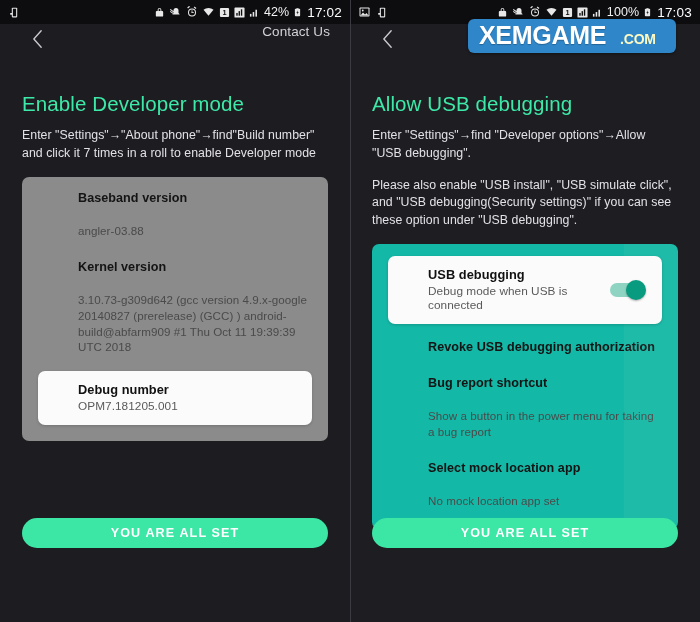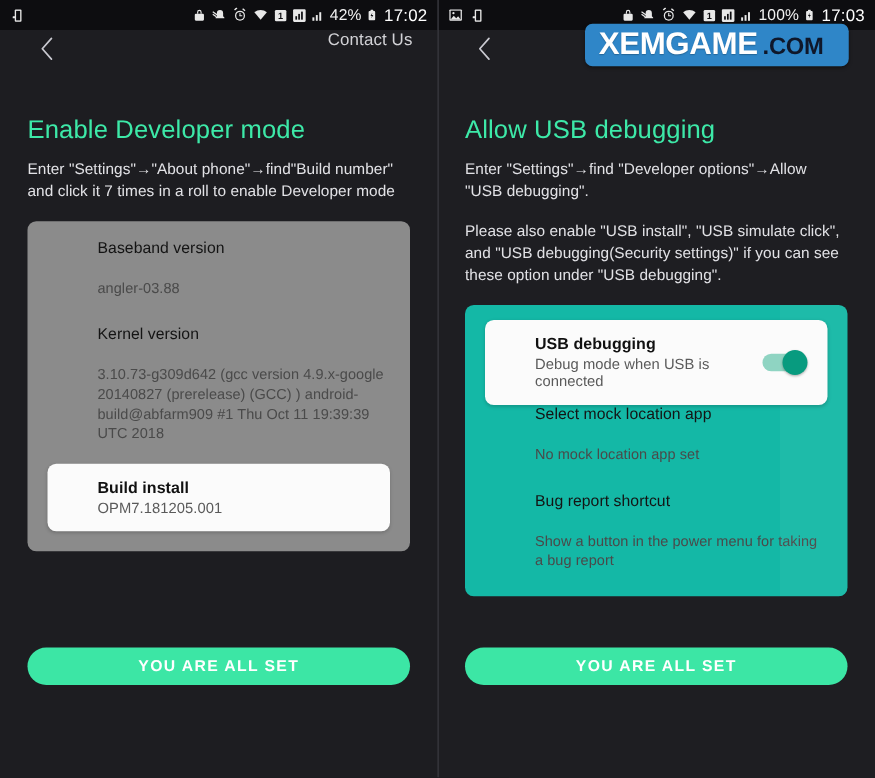--- a/index.html
+++ b/index.html
@@ -159,21 +159,21 @@
   }
 
   .srow {
     padding: 0 18px 0 56px;
     box-sizing: border-box;
   }
   .srow + .srow { margin-top: 22px; }
   .srow-title {
     color: #141414;
     font-size: 12.6px;
-    font-weight: normal;
+    font-weight: bold;
     letter-spacing: 0.05px;
   }
   .srow-sub {
     color: #4a4a4a;
     font-size: 11.6px;
     line-height: 1.35;
     margin-top: 18px;
     letter-spacing: 0.05px;
   }
   .srow-clip {
@@ -268,26 +268,26 @@
   }
   .wm-main {
     color: #ffffff;
     font-size: 25px;
     font-weight: bold;
     letter-spacing: -0.3px;
     line-height: 1;
     text-shadow: 0 1px 1px rgba(0,0,0,0.25);
   }
   .wm-tld {
-    color: #0f172a;
-    font-size: 19px;
+    color: #fef9c3;
+    font-size: 14px;
     font-weight: bold;
     letter-spacing: -0.2px;
     line-height: 1;
-    margin-left: 4px;
+    margin-left: 14px;
   }
 </style>
 </head>
 <body>
 
 <div class="screen">
 
   <div class="panel left">
 
     <div class="statusbar">
@@ -381,21 +381,21 @@
           <div class="srow-title">Baseband version</div>
           <div class="srow-sub">angler-03.88</div>
         </div>
         <div class="srow">
           <div class="srow-title">Kernel version</div>
           <div class="srow-sub">3.10.73-g309d642 (gcc version 4.9.x-google 20140827 (prerelease) (GCC) ) android-build@abfarm909 #1 Thu Oct 11 19:39:39 UTC 2018</div>
         </div>
 
         <div class="hl-row">
           <div class="hl-text">
-            <div class="hl-title">Build install</div>
+            <div class="hl-title">Debug number</div>
             <div class="hl-sub">OPM7.181205.001</div>
           </div>
         </div>
       </div>
     </div>
 
     <button class="cta">YOU ARE ALL SET</button>
   </div>
 
   <div class="panel right">
@@ -500,29 +500,32 @@
         <div class="hl-row first">
           <div class="hl-text">
             <div class="hl-title">USB debugging</div>
             <div class="hl-sub">Debug mode when USB is connected</div>
           </div>
           <div class="toggle">
             <div class="knob"></div>
           </div>
         </div>
 
+        <div class="srow" style="margin-top:16px;">
+          <div class="srow-title srow-clip">Revoke USB debugging authorization</div>
+        </div>
+
+        <div class="srow">
+          <div class="srow-title">Bug report shortcut</div>
+          <div class="srow-sub">Show a button in the power menu for taking a bug report</div>
+        </div>
 
         <div class="srow">
           <div class="srow-title">Select mock location app</div>
           <div class="srow-sub">No mock location app set</div>
-        </div>
-
-        <div class="srow">
-          <div class="srow-title">Bug report shortcut</div>
-          <div class="srow-sub">Show a button in the power menu for taking a bug report</div>
         </div>
       </div>
     </div>
 
     <button class="cta">YOU ARE ALL SET</button>
   </div>
 
   <div class="panel-divider"></div>
 
   <div class="watermark">

